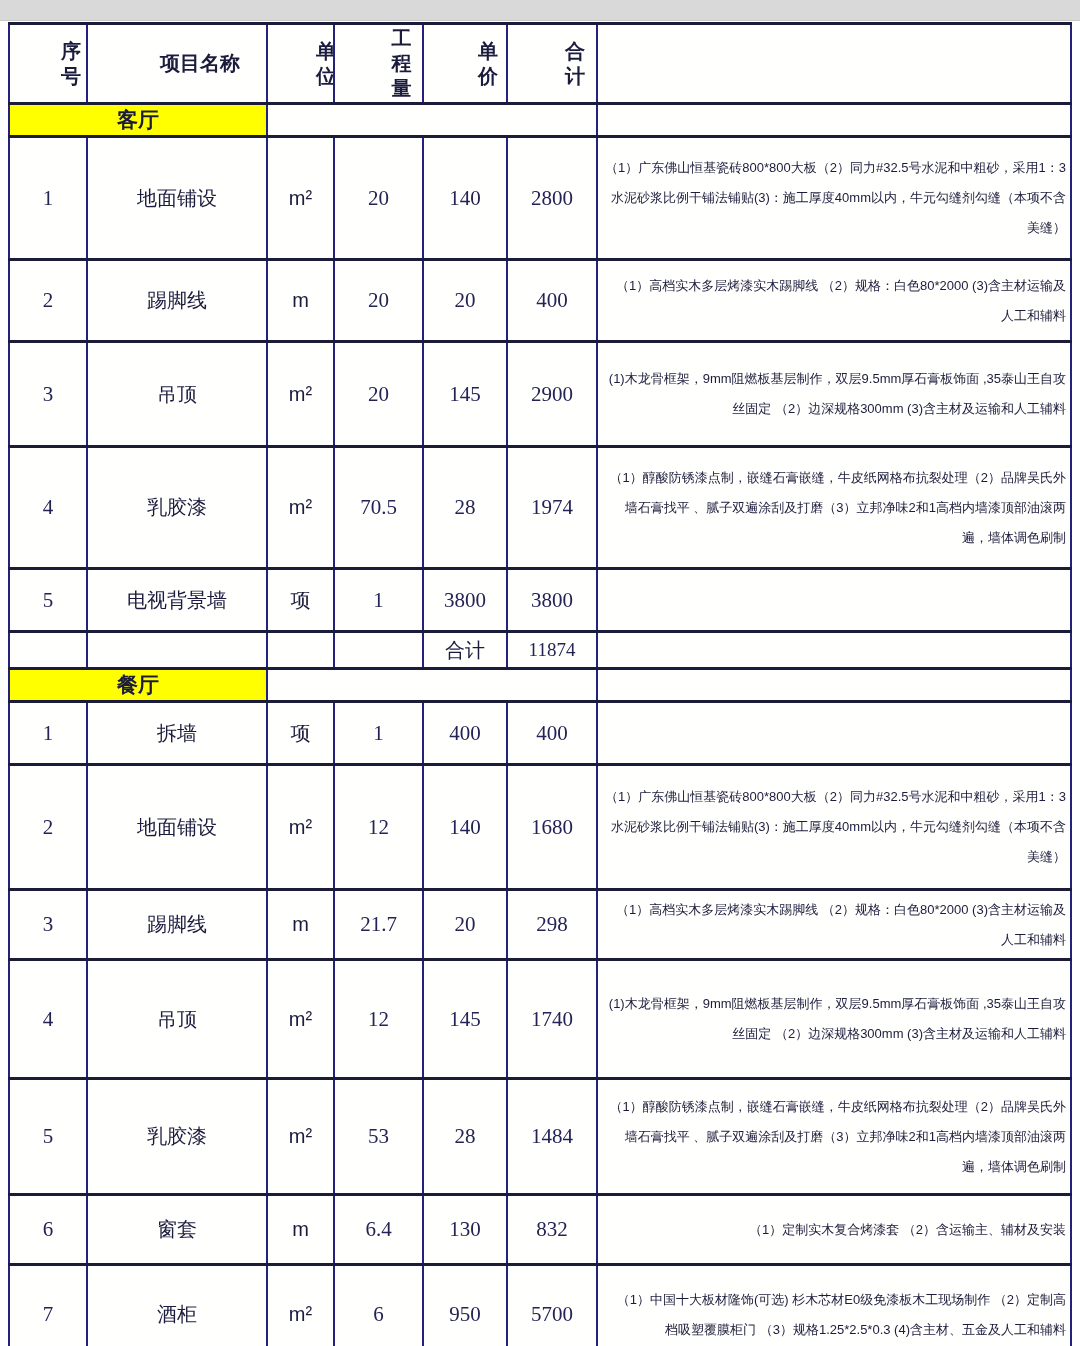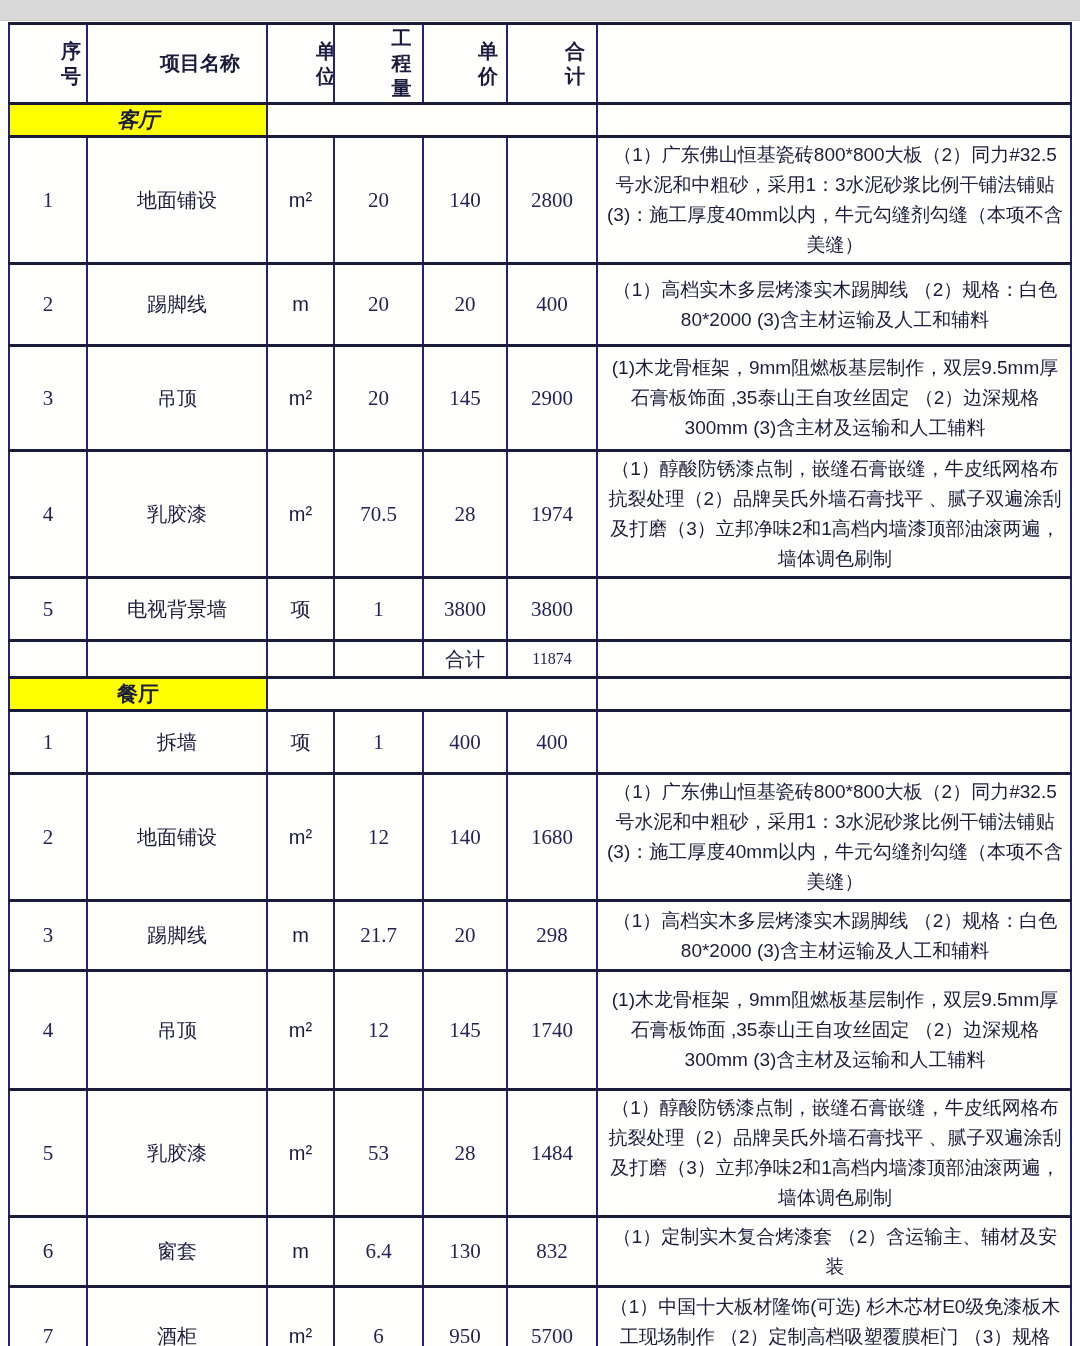--- a/index.html
+++ b/index.html
@@ -23,26 +23,26 @@
     border-top:3px solid #1b1b3a;border-bottom:3px solid #1b1b3a;
     text-align:center;vertical-align:middle;
     font-size:20px;line-height:1.25;
     padding:1px 2px;background:#fffffd;
     overflow:hidden;
   }
   td.num{font-family:"Liberation Serif","DejaVu Serif",serif;font-size:21px;color:#232355;}
   td.head{font-weight:bold;font-size:20px;padding-left:48px;}
   td.section{background:#ffff00;font-weight:bold;font-size:21px;}
   td.desc{
-    text-align:center;font-size:19px;line-height:30px;
+    text-align:right;font-size:13px;line-height:30px;
     padding:2px 4px 2px 6px;color:#1c1c3c;
   }
   td.blank{background:#fffffd;}
   tr.subtotal td{font-size:20px;}
-  tr.subtotal td.num{font-size:16px;}
+  tr.subtotal td.num{font-size:19px;}
 </style>
 </head>
 <body>
 
 <div class="topbar"></div>
 
 <div class="sheet">
   <table>
     <colgroup>
       <col class="c-no">
@@ -56,21 +56,21 @@
     <tbody>
         <tr style="height: 35px;">
           <td class="head">序号</td>
           <td class="head">项目名称</td>
           <td class="head">单位</td>
           <td class="head">工程量</td>
           <td class="head">单价</td>
           <td class="head">合计</td>
           <td class="head"></td>
         </tr>
-        <tr style="height: 33px; font-style: italic;">
+        <tr style="height: 33px;">
           <td class="section" colspan="2">客厅</td>
           <td class="blank" colspan="4"></td>
           <td class="blank" colspan="1"></td>
         </tr>
         <tr style="height: 123px;">
           <td class="num">1</td>
           <td>地面铺设</td>
           <td>m²</td>
           <td class="num">20</td>
           <td class="num">140</td>

